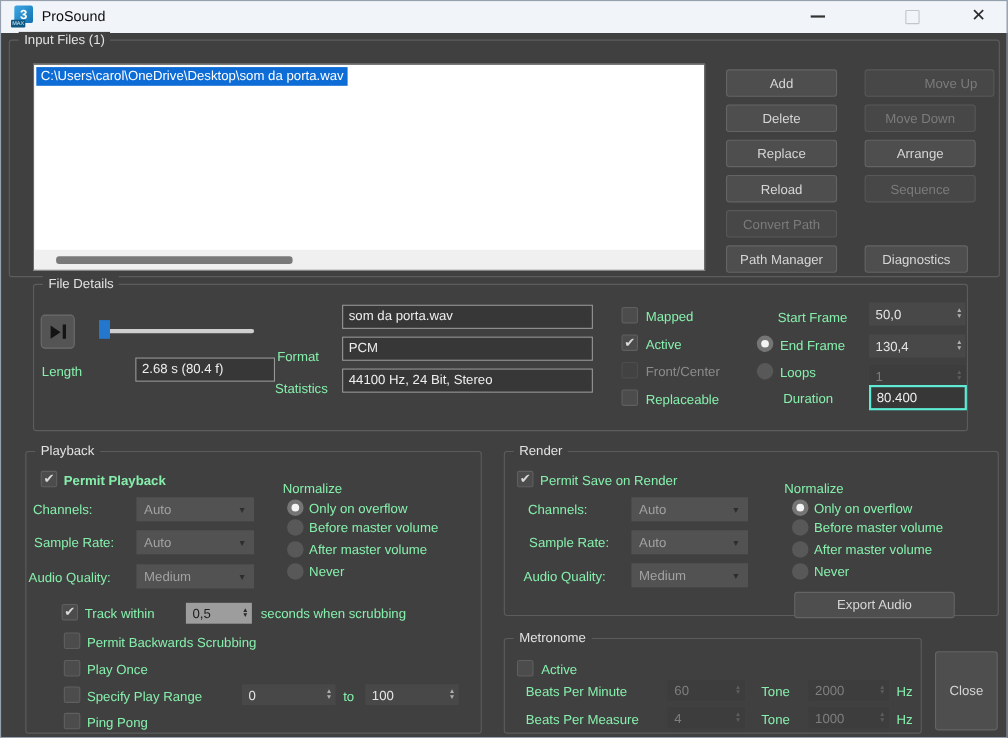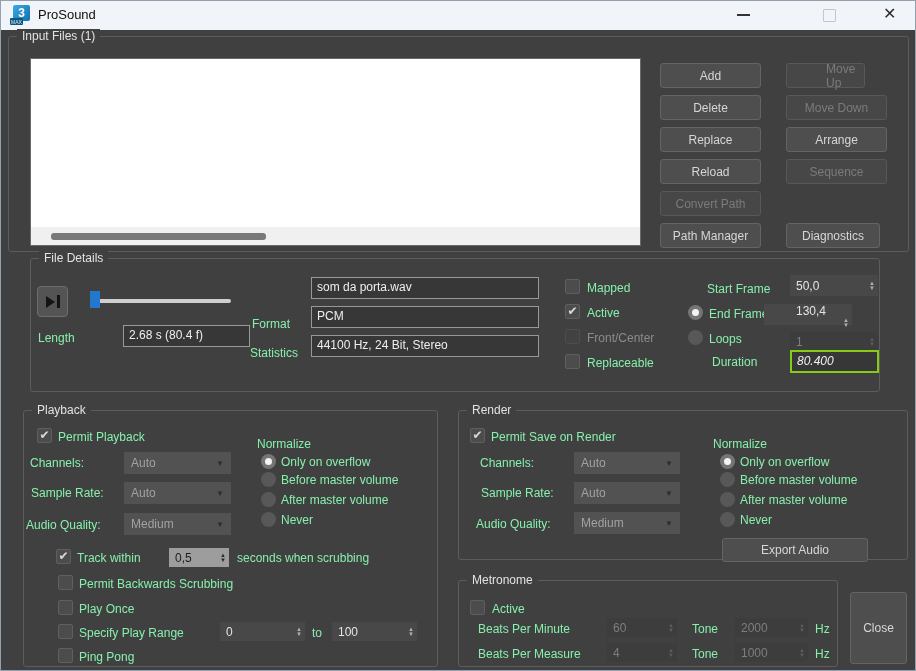--- a/index.html
+++ b/index.html
@@ -36,21 +36,21 @@
   .dd{position:absolute;background:#525252;display:flex;align-items:center;box-sizing:border-box;padding:0 7px;color:#a2a2a2;font-size:12px;}
   .dd .arrow{margin-left:auto;color:#2d2d2d;font-size:8px;}
   .spin{position:absolute;background:#484848;display:flex;align-items:center;box-sizing:border-box;padding-left:6px;color:#e4e4e4;font-size:12px;}
   .spin .arrows{margin-left:auto;display:flex;flex-direction:column;justify-content:center;padding-right:3px;color:#b0b0b0;}
   .spin .arrows i{font-style:normal;font-size:6px;line-height:5px;}
   .spin.light{background:#9d9d9d;color:#1d1d1d;}
   .spin.light .arrows{color:#2a2a2a;}
   .spin.disabled{background:#3d3d3d;color:#7e7e7e;}
   .spin.disabled .arrows{color:#5d5d5d;}
   .fld{position:absolute;background:#373737;border:1px solid #989898;color:#eeeeee;font-size:12px;padding:2px 5px;box-sizing:border-box;white-space:nowrap;overflow:hidden;}
-  .fld.focus{border:2px solid #84cc16;font-style:italic;}
+  .fld.focus{border:2px solid #5eead4;}
 
   
   .listbox{position:absolute;left:30px;top:58px;width:611px;height:188px;background:#ffffff;border:1px solid #6a6a6a;box-sizing:border-box;}
   .list-item{position:absolute;left:2px;top:2px;height:17px;line-height:17px;background:#0d6cd6;color:#fff;font-size:12px;padding:0 4px;white-space:nowrap;}
   .hscroll{position:absolute;left:0;right:0;bottom:0;height:18px;background:#f0f0f0;}
   .hthumb{position:absolute;left:20px;top:6px;width:215px;height:7px;background:#797979;border-radius:3px;}
 
   
   .play-btn{position:absolute;left:37px;top:286px;width:31px;height:31px;background:#545454;border:1px solid #6d6d6d;border-radius:4px;display:flex;align-items:center;justify-content:center;box-sizing:border-box;}
   .play-tri{width:0;height:0;border-left:9px solid #141414;border-top:6px solid transparent;border-bottom:6px solid transparent;}
@@ -72,33 +72,34 @@
   <div class="wc-min"></div>
   <div class="wc-max"></div>
   <div class="wc-close">✕</div>
 </div>
 <div class="frame"></div>
 
 <div class="grp" style="left:8px;top:36px;width:901px;height:216px;">
   <span class="grp-label">Input Files (1)</span>
 </div>
 <div class="listbox">
+  <div class="list-item">C:\Users\carol\OneDrive\Desktop\som da porta.wav</div>
   <div class="hscroll">
     <div class="hthumb"></div>
   </div>
 </div>
 
 <div class="btn" style="left:660px;top:63px;width:101px;height:25px;">Add</div>
 <div class="btn" style="left:660px;top:95px;width:101px;height:25px;">Delete</div>
 <div class="btn" style="left:660px;top:127px;width:101px;height:25px;">Replace</div>
 <div class="btn" style="left:660px;top:159px;width:101px;height:25px;">Reload</div>
 <div class="btn disabled" style="left:660px;top:191px;width:101px;height:25px;">Convert Path</div>
 <div class="btn" style="left:660px;top:223px;width:101px;height:25px;">Path Manager</div>
 
-<div class="btn disabled" style="left:786px;top:63px;width:79px;height:25px;padding-left:39px;">Move Up</div>
+<div class="btn disabled" style="left:786px;top:63px;width:118px;height:25px;padding-left:39px;">Move Up</div>
 <div class="btn disabled" style="left:786px;top:95px;width:101px;height:25px;">Move Down</div>
 <div class="btn" style="left:786px;top:127px;width:101px;height:25px;">Arrange</div>
 <div class="btn disabled" style="left:786px;top:159px;width:101px;height:25px;">Sequence</div>
 <div class="btn" style="left:786px;top:223px;width:94px;height:25px;">Diagnostics</div>
 
 <div class="grp" style="left:30px;top:258px;width:850px;height:134px;">
   <span class="grp-label">File Details</span>
 </div>
 <div class="play-btn">
   <span class="play-tri"></span>
@@ -129,21 +130,21 @@
 <div class="lbl" style="left:707px;top:282px;">Start Frame</div>
 <div class="spin" style="left:790px;top:275px;width:88px;height:21px;">
   <span>50,0</span>
   <span class="arrows">
       <i>▲</i>
       <i>▼</i>
     </span>
 </div>
 <div class="radio selected" style="left:688px;top:305px;"></div>
 <div class="lbl" style="left:709px;top:307px;">End Frame</div>
-<div class="spin" style="left:764px;top:304px;width:88px;height:21px;flex-direction:column;">
+<div class="spin" style="left:790px;top:304px;width:88px;height:21px;">
   <span>130,4</span>
   <span class="arrows">
       <i>▲</i>
       <i>▼</i>
     </span>
 </div>
 <div class="radio" style="left:688px;top:330px;"></div>
 <div class="lbl" style="left:709px;top:332px;">Loops</div>
 <div class="spin disabled" style="left:790px;top:332px;width:88px;height:20px;">
   <span>1</span>
@@ -154,21 +155,21 @@
 </div>
 <div class="lbl" style="left:712px;top:355px;">Duration</div>
 <div class="fld focus" style="left:790px;top:350px;width:89px;height:23px;">80.400</div>
 
 <div class="grp" style="left:23px;top:410px;width:415px;height:257px;">
   <span class="grp-label">Playback</span>
 </div>
 <div class="cb checked" style="left:37px;top:428px;">
     <span class="mark">✔</span>
   </div>
-<div class="lbl" style="left:58px;top:430px;">Permit Playback</div>
+<div class="lbl" style="left:58px;top:430px;font-weight:bold;">Permit Playback</div>
 
 <div class="lbl" style="left:30px;top:456px;">Channels:</div>
 <div class="dd" style="left:124px;top:452px;width:107px;height:22px;">
   <span>Auto</span>
   <span class="arrow">▼</span>
 </div>
 <div class="lbl" style="left:31px;top:486px;">Sample Rate:</div>
 <div class="dd" style="left:124px;top:482px;width:107px;height:22px;">
   <span>Auto</span>
   <span class="arrow">▼</span>

